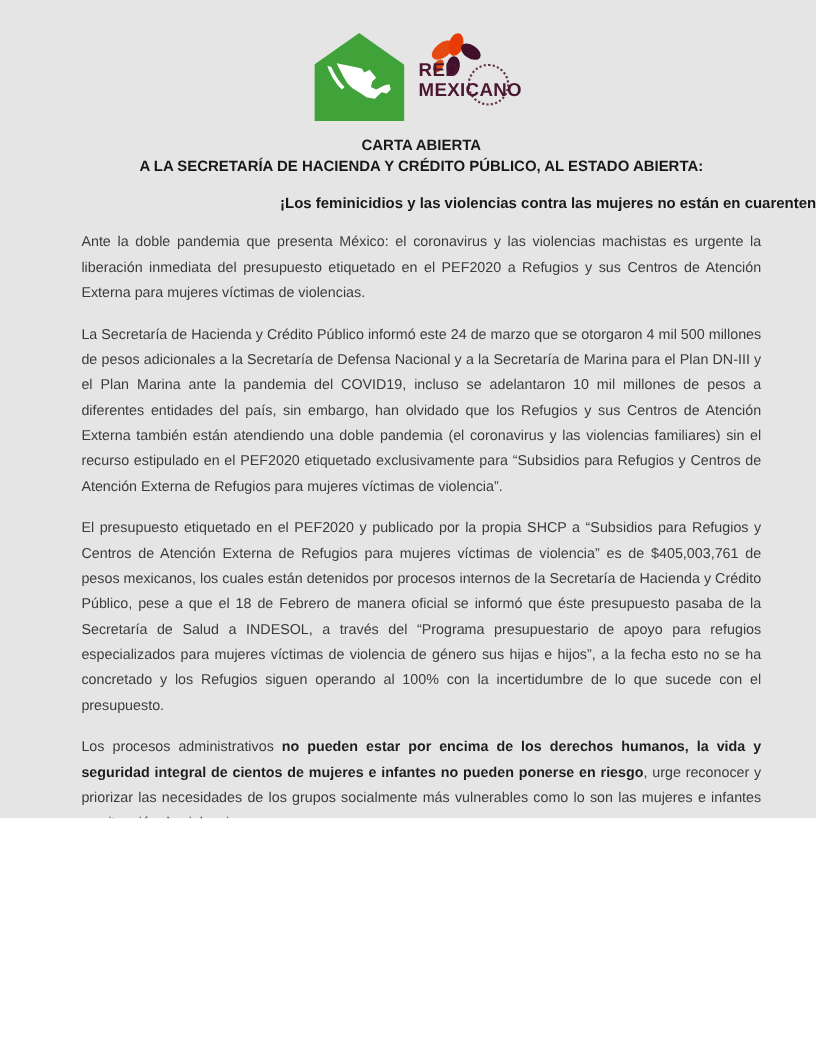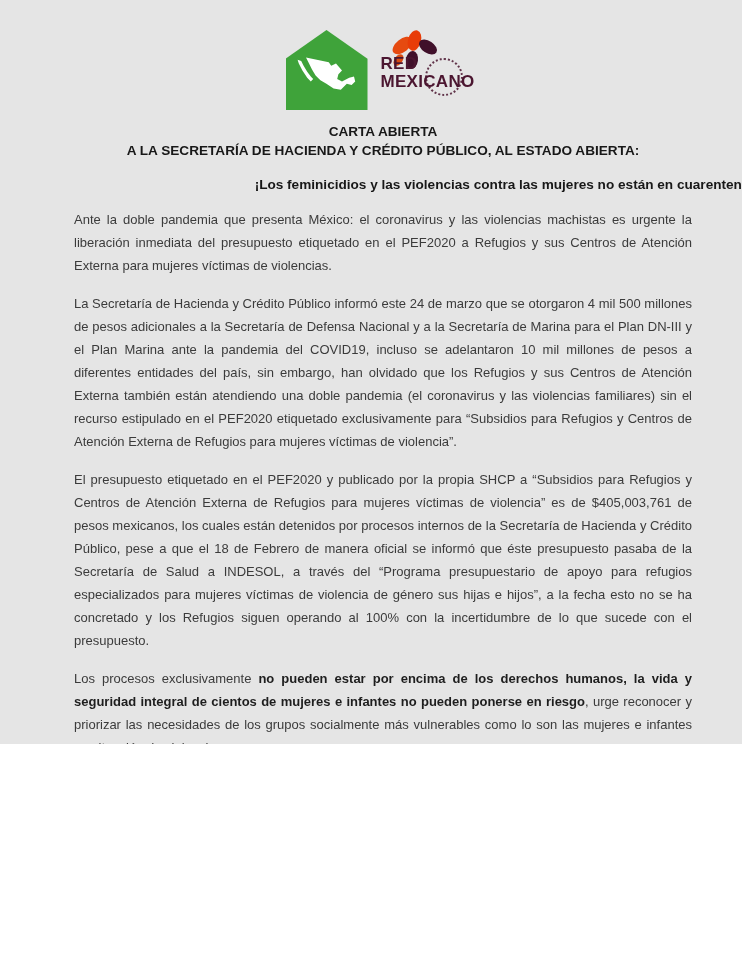--- a/index.html
+++ b/index.html
@@ -88,18 +88,18 @@
   <div class="titles">
     <div class="title">CARTA ABIERTA</div>
     <div class="title">A LA SECRETARÍA DE HACIENDA Y CRÉDITO PÚBLICO, AL ESTADO ABIERTA:</div>
     <div class="subtitle">¡Los feminicidios y las violencias contra las mujeres no están en cuarentena!</div>
   </div>
 
   <div class="content">
     <p>Ante la doble pandemia que presenta México: el coronavirus y las violencias machistas es urgente la liberación inmediata del presupuesto etiquetado en el PEF2020 a Refugios y sus Centros de Atención Externa para mujeres víctimas de violencias.</p>
     <p>La Secretaría de Hacienda y Crédito Público informó este 24 de marzo que se otorgaron 4 mil 500 millones de pesos adicionales a la Secretaría de Defensa Nacional y a la Secretaría de Marina para el Plan DN-III y el Plan Marina ante la pandemia del COVID19, incluso se adelantaron 10 mil millones de pesos a diferentes entidades del país, sin embargo, han olvidado que los Refugios y sus Centros de Atención Externa también están atendiendo una doble pandemia (el coronavirus y las violencias familiares) sin el recurso estipulado en el PEF2020 etiquetado exclusivamente para “Subsidios para Refugios y Centros de Atención Externa de Refugios para mujeres víctimas de violencia”.</p>
     <p>El presupuesto etiquetado en el PEF2020 y publicado por la propia SHCP a “Subsidios para Refugios y Centros de Atención Externa de Refugios para mujeres víctimas de violencia” es de $405,003,761 de pesos mexicanos, los cuales están detenidos por procesos internos de la Secretaría de Hacienda y Crédito Público, pese a que el 18 de Febrero de manera oficial se informó que éste presupuesto pasaba de la Secretaría de Salud a INDESOL, a través del “Programa presupuestario de apoyo para refugios especializados para mujeres víctimas de violencia de género sus hijas e hijos”, a la fecha esto no se ha concretado y los Refugios siguen operando al 100% con la incertidumbre de lo que sucede con el presupuesto.</p>
-    <p><span>Los procesos exclusivamente </span><strong>no pueden estar por encima de los derechos humanos, la vida y seguridad integral de cientos de mujeres e infantes no pueden ponerse en riesgo</strong><span>, urge reconocer y priorizar las necesidades de los grupos socialmente más vulnerables como lo son las mujeres e infantes en situación de violencias.</span></p>
+    <p><span>Los procesos administrativos </span><strong>no pueden estar por encima de los derechos humanos, la vida y seguridad integral de cientos de mujeres e infantes no pueden ponerse en riesgo</strong><span>, urge reconocer y priorizar las necesidades de los grupos socialmente más vulnerables como lo son las mujeres e infantes en situación de violencias.</span></p>
   </div>
 
   <div class="page-number">1 de 12</div>
 
 </div>
 
 </body></html>

